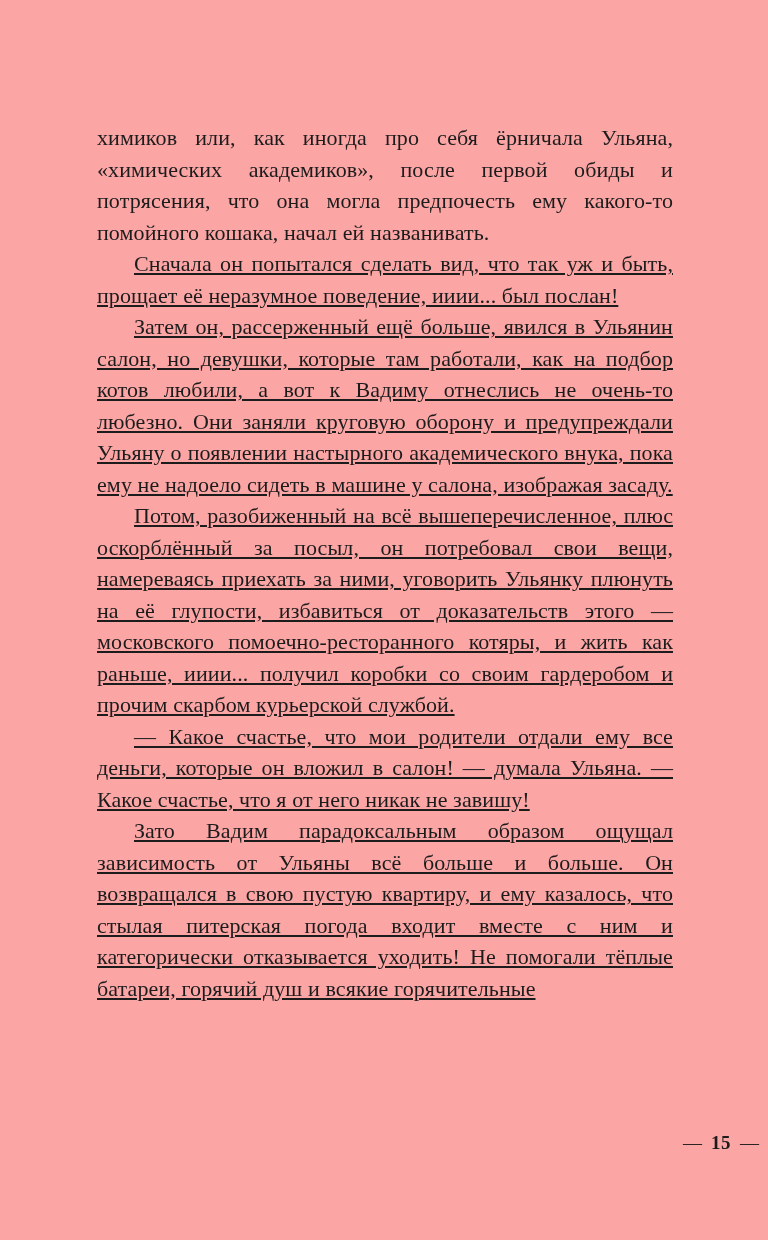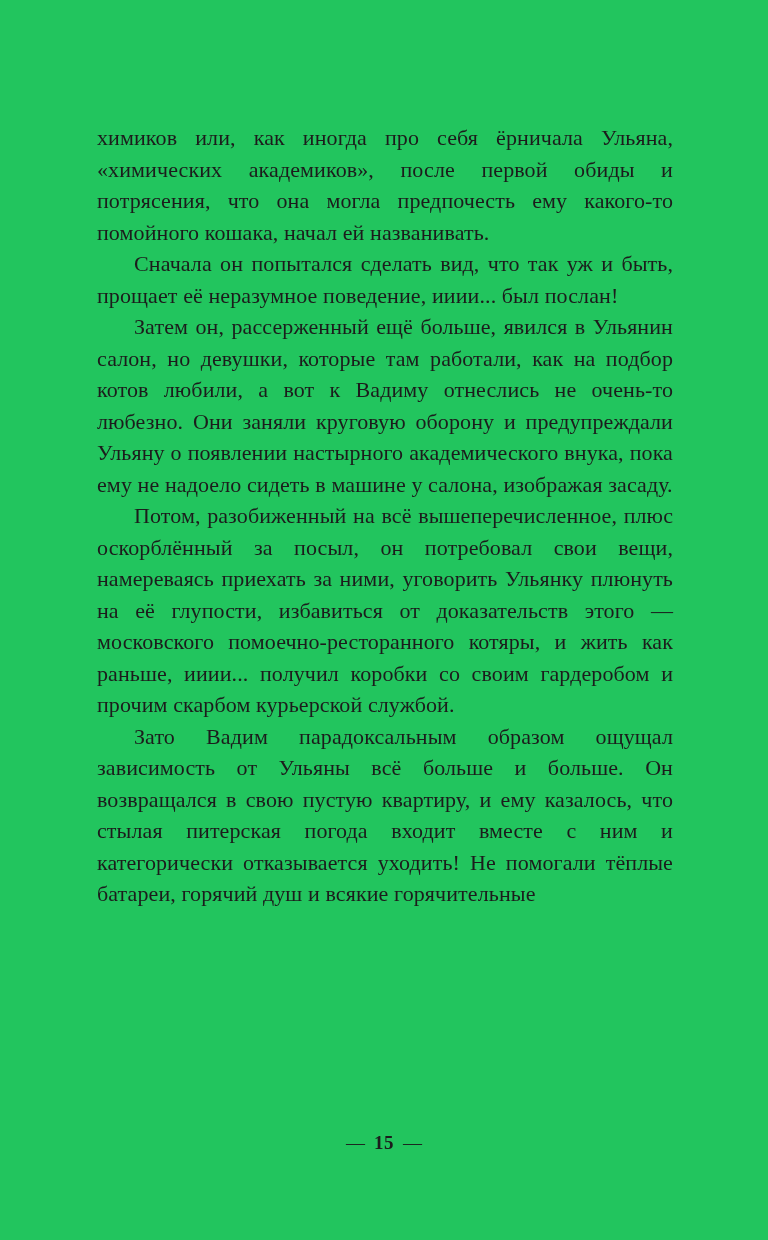--- a/index.html
+++ b/index.html
@@ -10,47 +10,48 @@
     width: 768px;
     height: 1240px;
     background: #ffffff;
     font-family: "Liberation Serif", "DejaVu Serif", serif;
     color: #1c1c1c;
   }
   .page {
     position: relative;
     width: 768px;
     height: 1240px;
-    background: #22c55e;
+    background: #fca5a5;
     overflow: hidden;
   }
   .text-block {
     position: absolute;
     left: 97px;
     top: 122px;
     width: 576px;
     font-size: 22px;
     line-height: 31.5px;
     text-align: justify;
     letter-spacing: 0.1px;
   }
   .para {
     margin: 0;
     padding: 0;
     text-indent: 0;
   }
   .para.indent {
     text-indent: 37px;
+    text-decoration: underline;
   }
   .page-footer {
     position: absolute;
     left: 0;
     top: 1132px;
     width: 100%;
-    text-align: center;
+    text-align: right;
     font-size: 19px;
     color: #1c1c1c;
     font-family: Liberation Serif, serif;
   }
   .page-footer .dash {
     padding: 0 9px;
     font-weight: 400;
   }
   .page-footer .num {
     font-weight: 700;
@@ -59,18 +60,19 @@
 </style>
 </head>
 <body>
 
 <div class="page">
   <main class="text-block">
       <p class="para">химиков или, как иногда про себя ёрничала Ульяна, «химических академиков», после первой обиды и потрясения, что она могла предпочесть ему какого-то помойного кошака, начал ей названивать.</p>
       <p class="para indent">Сначала он попытался сделать вид, что так уж и быть, прощает её неразумное поведение, ииии... был послан!</p>
       <p class="para indent">Затем он, рассерженный ещё больше, явился в Ульянин салон, но девушки, которые там работали, как на подбор котов любили, а вот к Вадиму отнеслись не очень-то любезно. Они заняли круговую оборону и предупреждали Ульяну о появлении настырного академического внука, пока ему не надоело сидеть в машине у салона, изображая засаду.</p>
       <p class="para indent">Потом, разобиженный на всё вышеперечисленное, плюс оскорблённый за посыл, он потребовал свои вещи, намереваясь приехать за ними, уговорить Ульянку плюнуть на её глупости, избавиться от доказательств этого — московского помоечно-ресторанного котяры, и жить как раньше, ииии... получил коробки со своим гардеробом и прочим скарбом курьерской службой.</p>
+      <p class="para indent">— Какое счастье, что мои родители отдали ему все деньги, которые он вложил в салон! — думала Ульяна. — Какое счастье, что я от него никак не завишу!</p>
       <p class="para indent">Зато Вадим парадоксальным образом ощущал зависимость от Ульяны всё больше и больше. Он возвращался в свою пустую квартиру, и ему казалось, что стылая питерская погода входит вместе с ним и категорически отказывается уходить! Не помогали тёплые батареи, горячий душ и всякие горячительные</p>
     </main>
   <footer class="page-footer">
     <span class="dash">—</span><span class="num">15</span><span class="dash">—</span>
   </footer>
 </div>
 
 </body></html>

